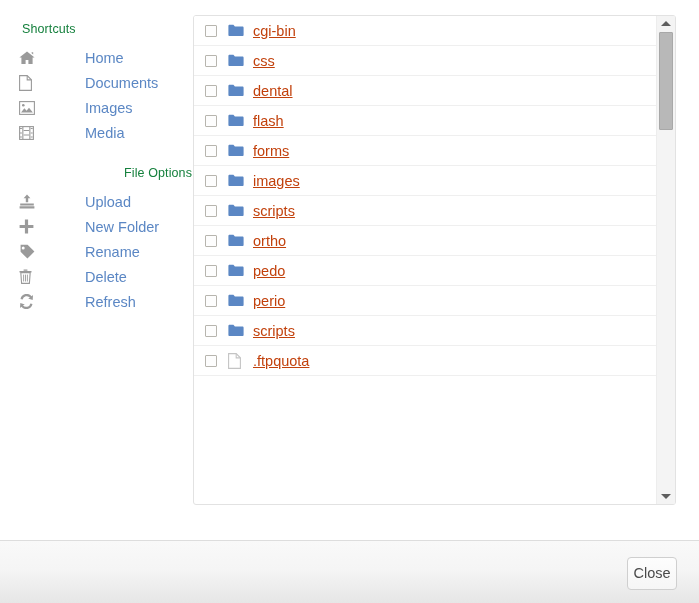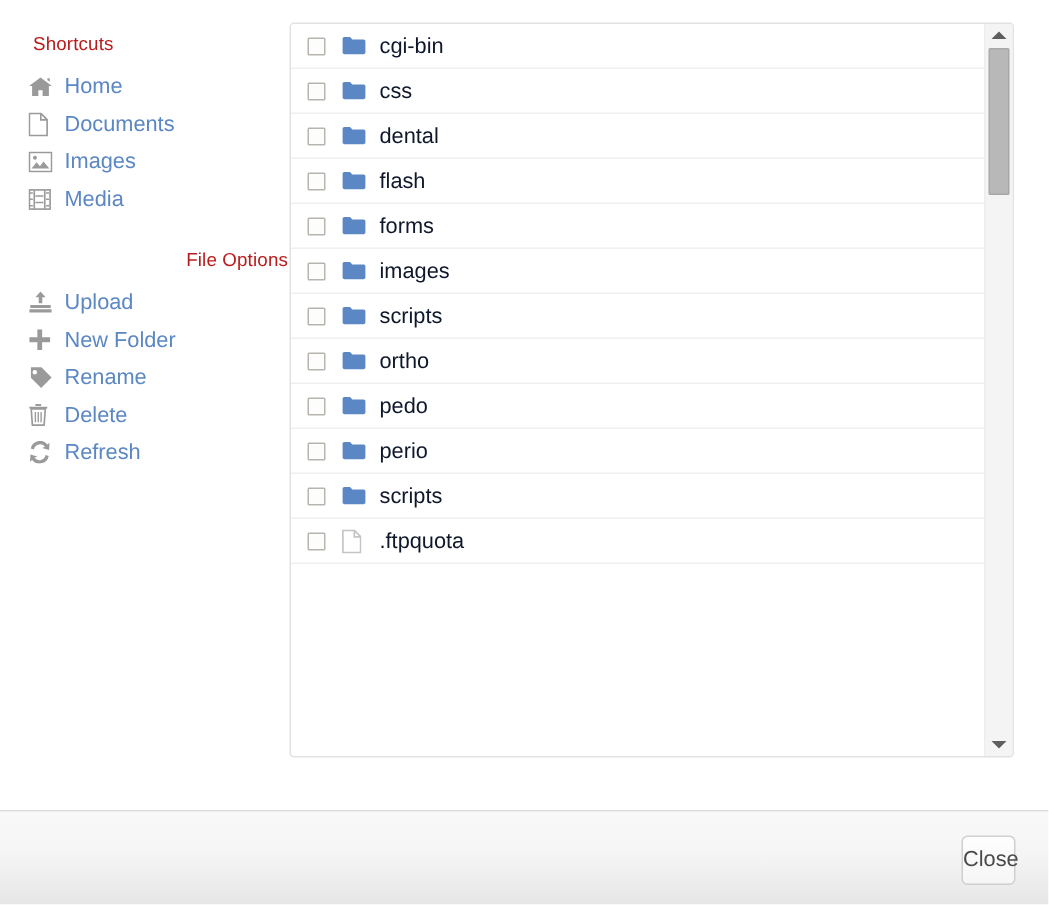--- a/index.html
+++ b/index.html
@@ -22,34 +22,35 @@
   
   #sidebar {
     position: absolute;
     left: 0; top: 0;
     width: 192px;
     height: 540px;
     padding: 22px 0 0 0;
   }
   .section-title {
     font-size: 12.5px;
-    color: #b91c1c;
+    color: #15803d;
     padding: 0 0 9px 22px;
     letter-spacing: 0.1px;
     line-height: 14px;
   }
   .section-title.second { padding-top: 21px; text-align: right; }
 
   .nav-item {
     display: flex;
     align-items: center;
     height: 25px;
     padding-left: 19px;
     cursor: pointer;
     text-decoration: none;
+    gap: 42px;
   }
   .nav-icon {
     width: 21px;
     min-width: 21px;
     height: 16px;
     display: flex;
     align-items: center;
     justify-content: flex-start;
     color: #9a9a9a;
   }
@@ -103,24 +104,25 @@
   .row-icon {
     width: 17px; min-width: 17px;
     height: 16px;
     margin-right: 8px;
     display: flex;
     align-items: center;
   }
   .row-icon svg { display: block; }
   .row-name {
     font-size: 14.5px;
-    color: #0f172a;
+    color: #c2410c;
     line-height: 16px;
     cursor: pointer;
     white-space: nowrap;
+    text-decoration: underline;
   }
 
   
   #panel-scrollbar {
     position: absolute;
     right: 0; top: 0;
     width: 19px;
     height: 488px;
     background: #f4f4f4;
     border-left: 1px solid #ededed;
@@ -164,21 +166,21 @@
     left: 0; bottom: 0;
     width: 699px;
     height: 63px;
     background: linear-gradient(to bottom, #f9f9f9 0%, #f5f5f5 45%, #e6e6e6 100%);
     border-top: 1px solid #dddddd;
   }
   #close-button {
     position: absolute;
     right: 22px;
     top: 16px;
-    width: 36px;
+    width: 50px;
     height: 33px;
     background: linear-gradient(to bottom, #fdfdfd 0%, #f6f6f6 100%);
     border: 1px solid #cfcfcf;
     border-radius: 4px;
     font-size: 14.5px;
     color: #4a4a4a;
     font-family: "Liberation Sans", sans-serif;
     cursor: pointer;
     line-height: 31px;
     text-align: center;

